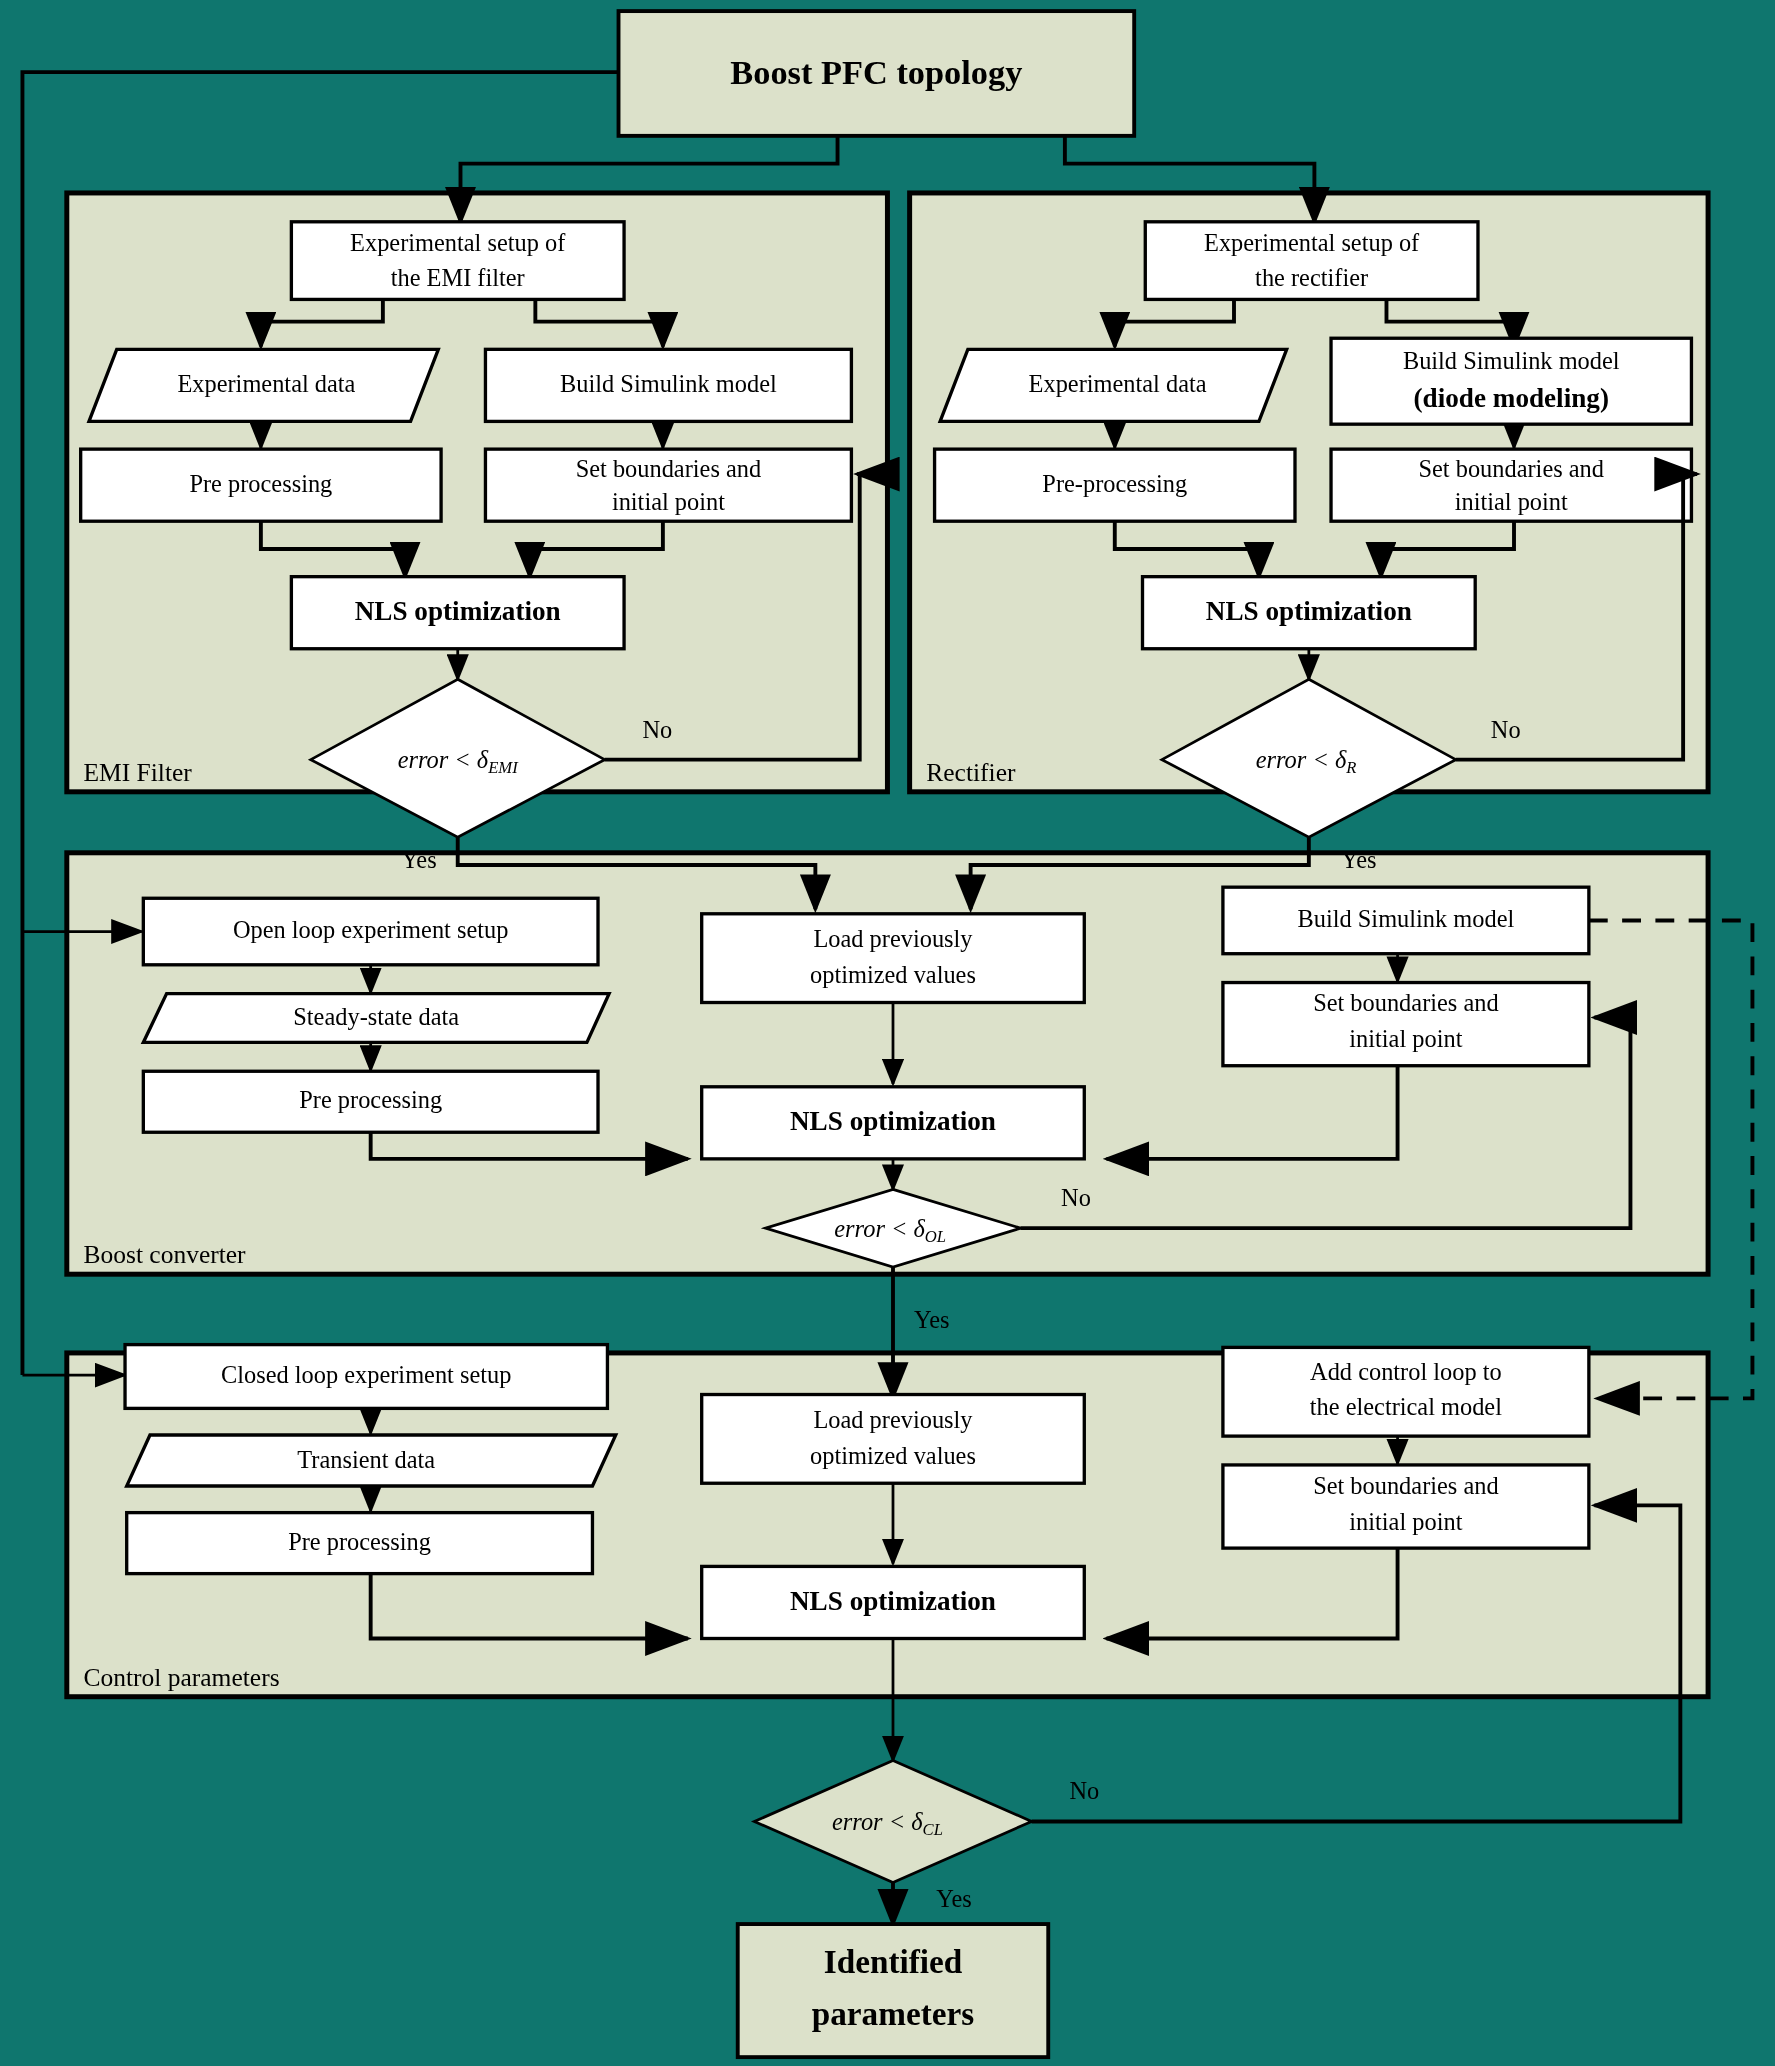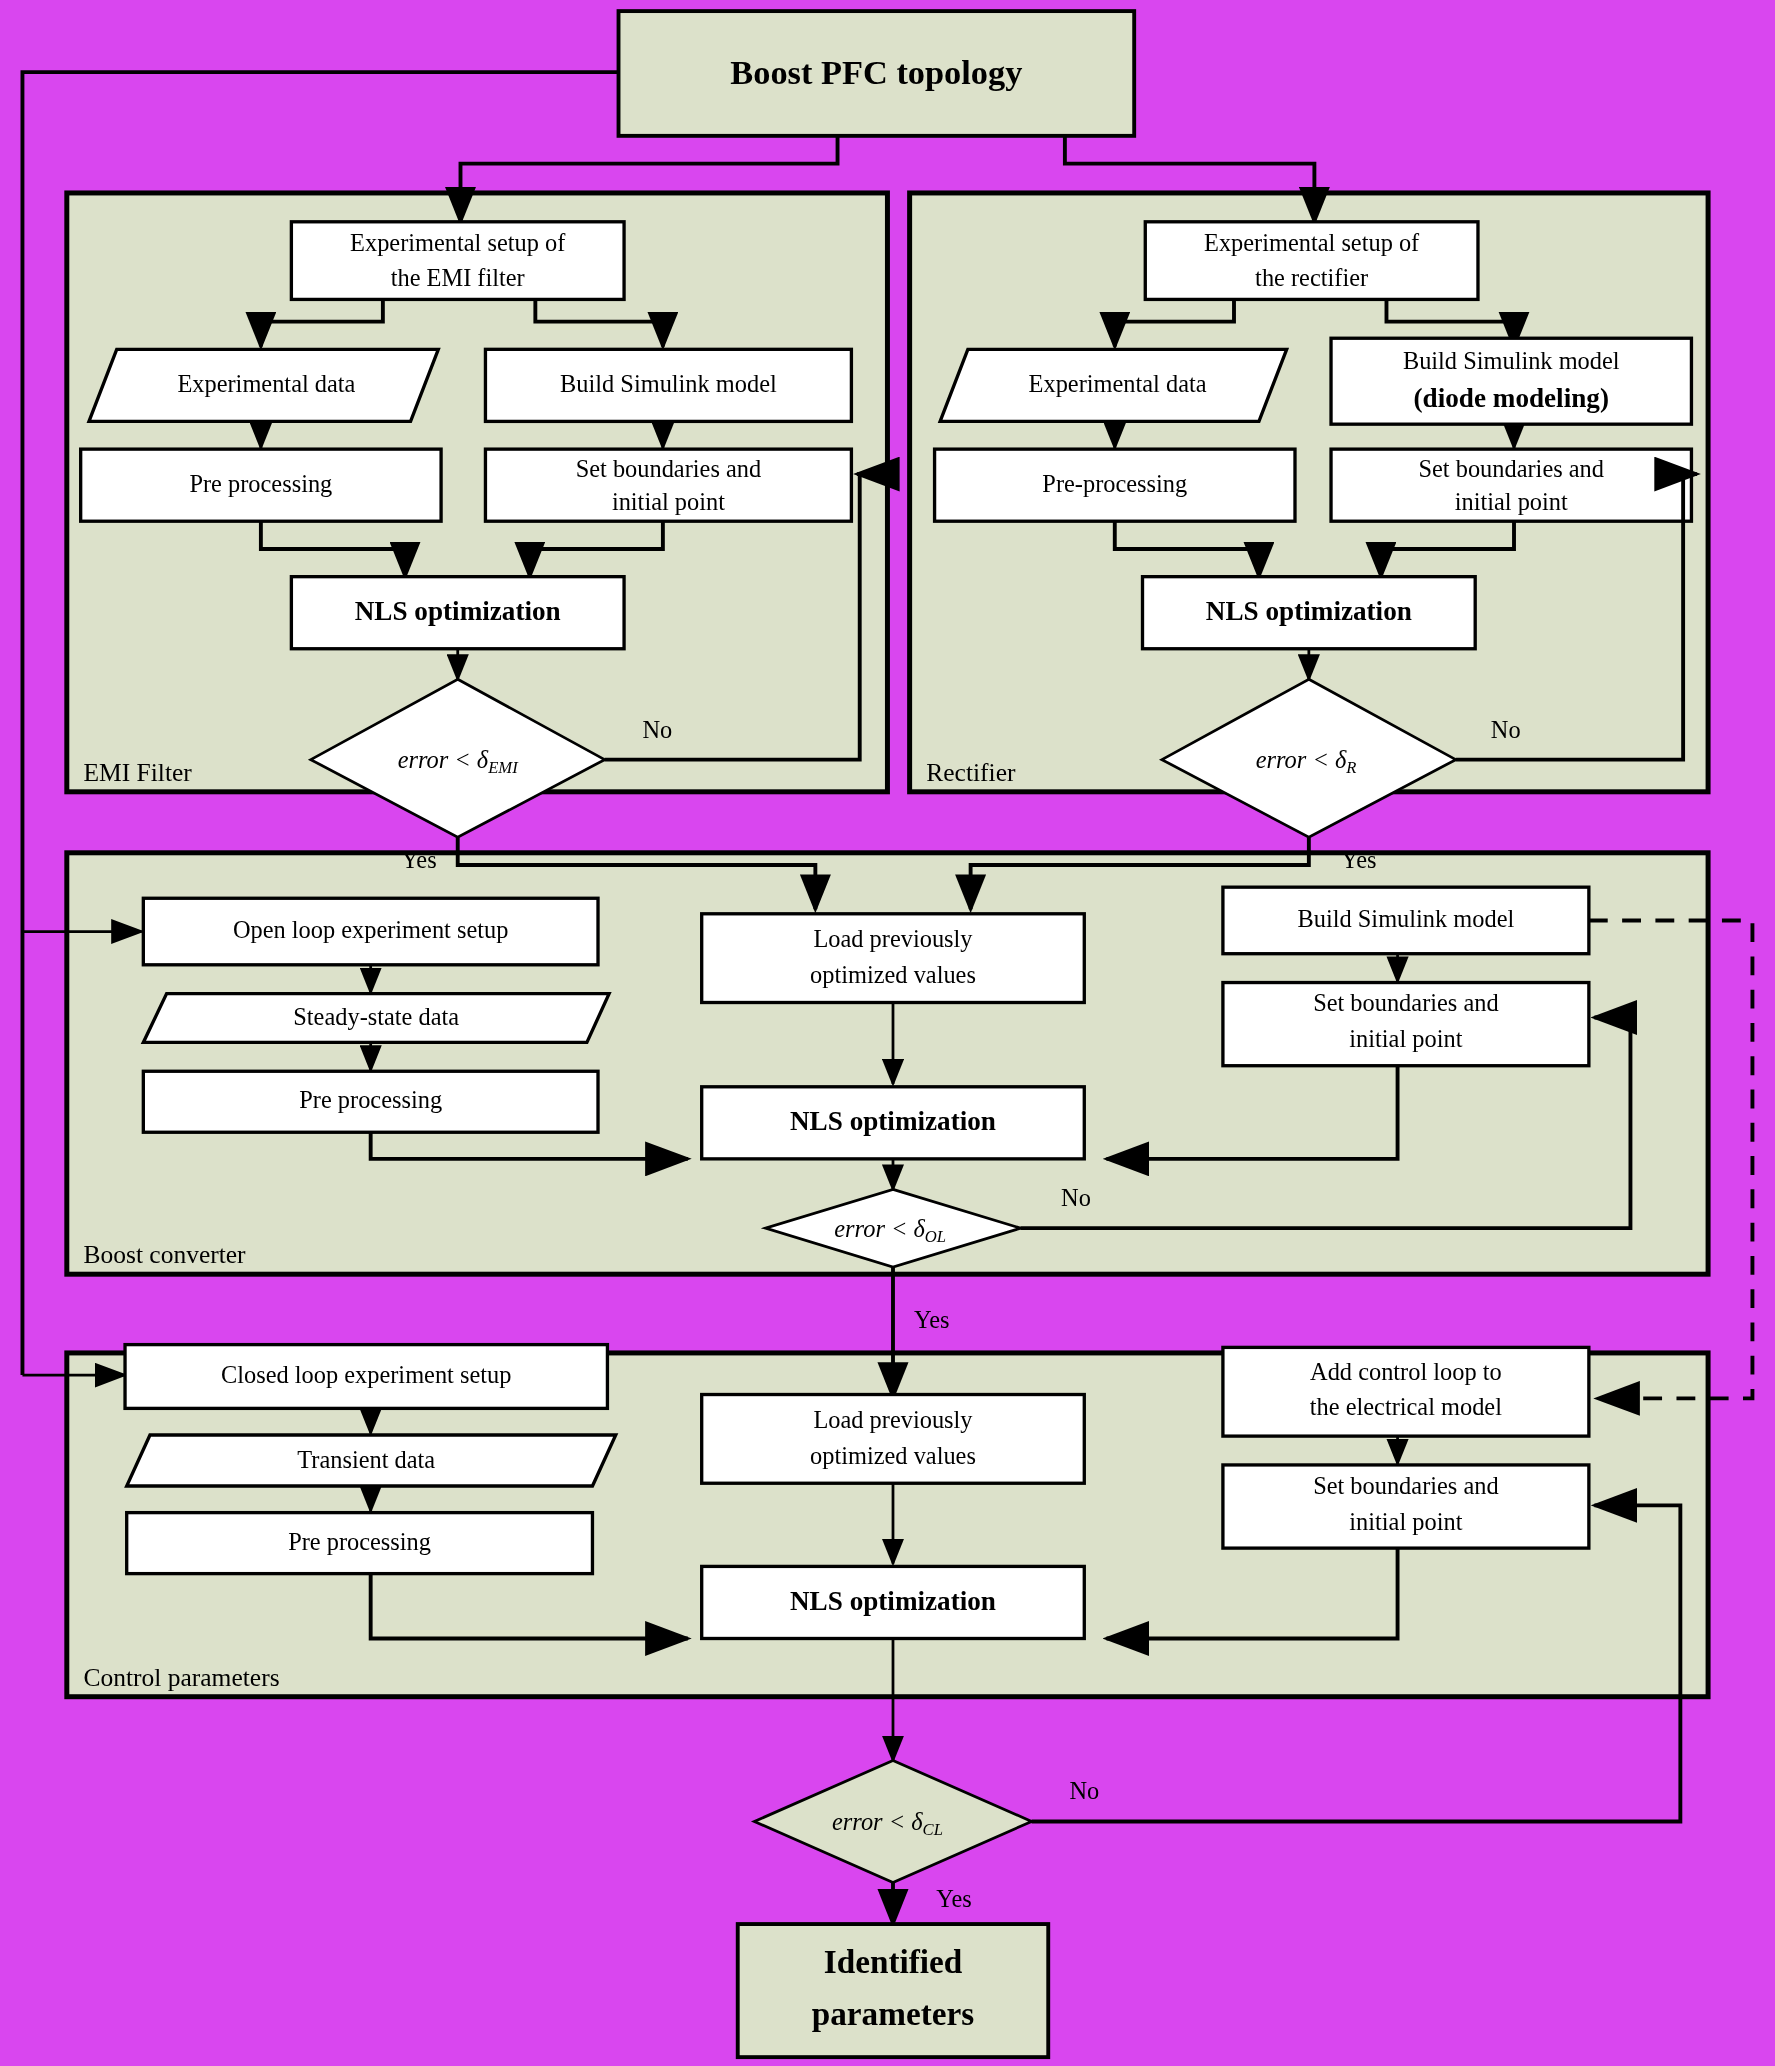--- a/index.html
+++ b/index.html
@@ -1,17 +1,17 @@
 <!DOCTYPE html>
 <html style="font-size:9px"><head>
 <meta charset="utf-8">
 <style>
   html,body{margin:0;padding:0;background:#ffffff;}
   body{font-family:"Liberation Serif",serif;}
-  #stage{position:relative;width:1776px;height:2066px;background:#d946ef;overflow:hidden;}
+  #stage{position:relative;width:1776px;height:2066px;background:#0f766e;overflow:hidden;}
   svg{position:absolute;top:0;left:0;width:1776px;height:2066px;}
   .grp-fill{fill:#dce1ca;stroke:#000;stroke-width:9;}
   .box{fill:#ffffff;stroke:#000000;stroke-width:6;}
   .box-green{fill:#dce1ca;stroke:#000000;stroke-width:7;}
   .para{fill:#ffffff;stroke:#000000;stroke-width:6;}
   .dia{fill:#ffffff;stroke:#000000;stroke-width:5;}
   .dia-green{fill:#dce1ca;stroke:#000000;stroke-width:5;}
   .ln{stroke:#000000;stroke-width:7;fill:none;}
   .ln-thin{stroke:#000000;stroke-width:5;fill:none;}
   .ln-dash{stroke:#000000;stroke-width:7;fill:none;stroke-dasharray:34 26;}

